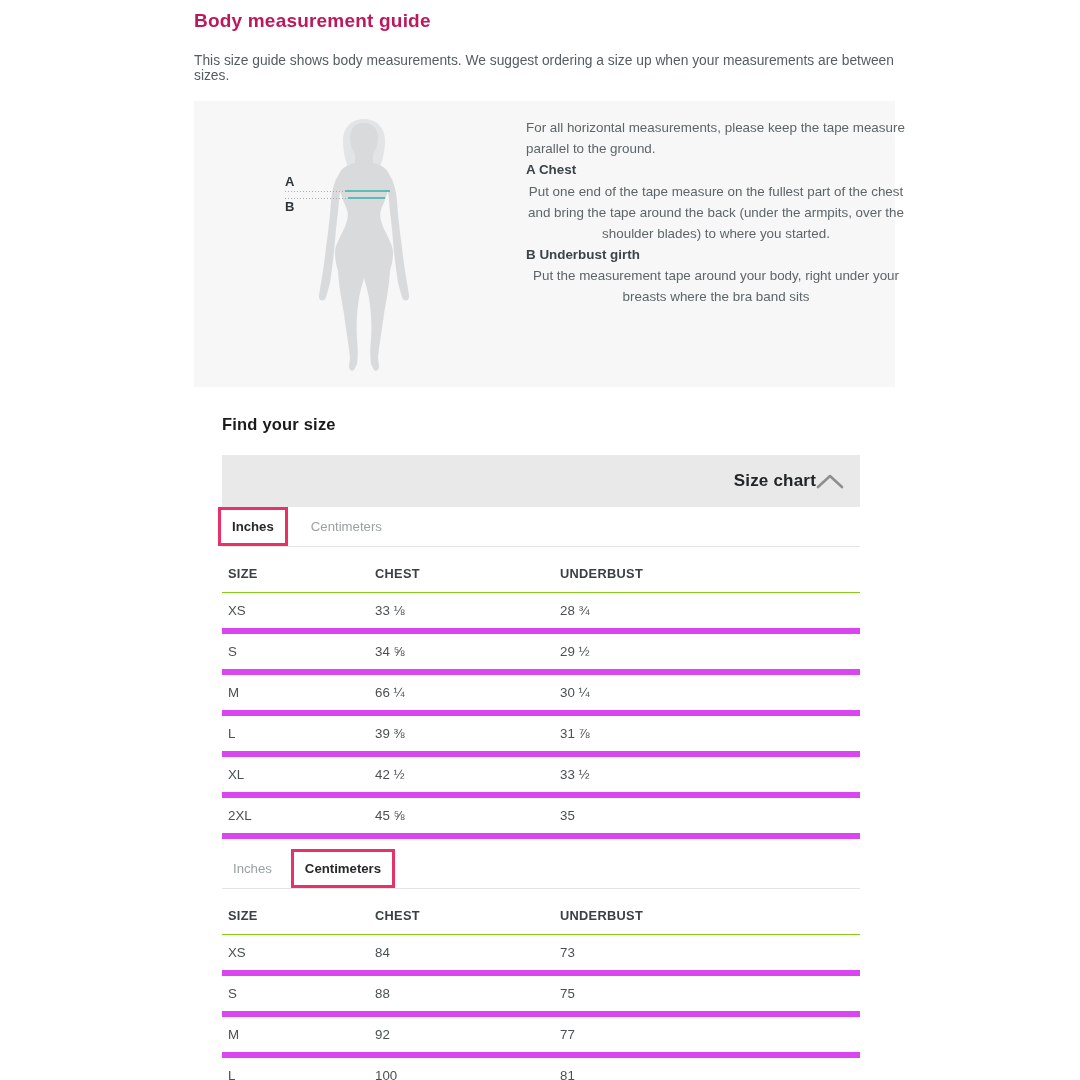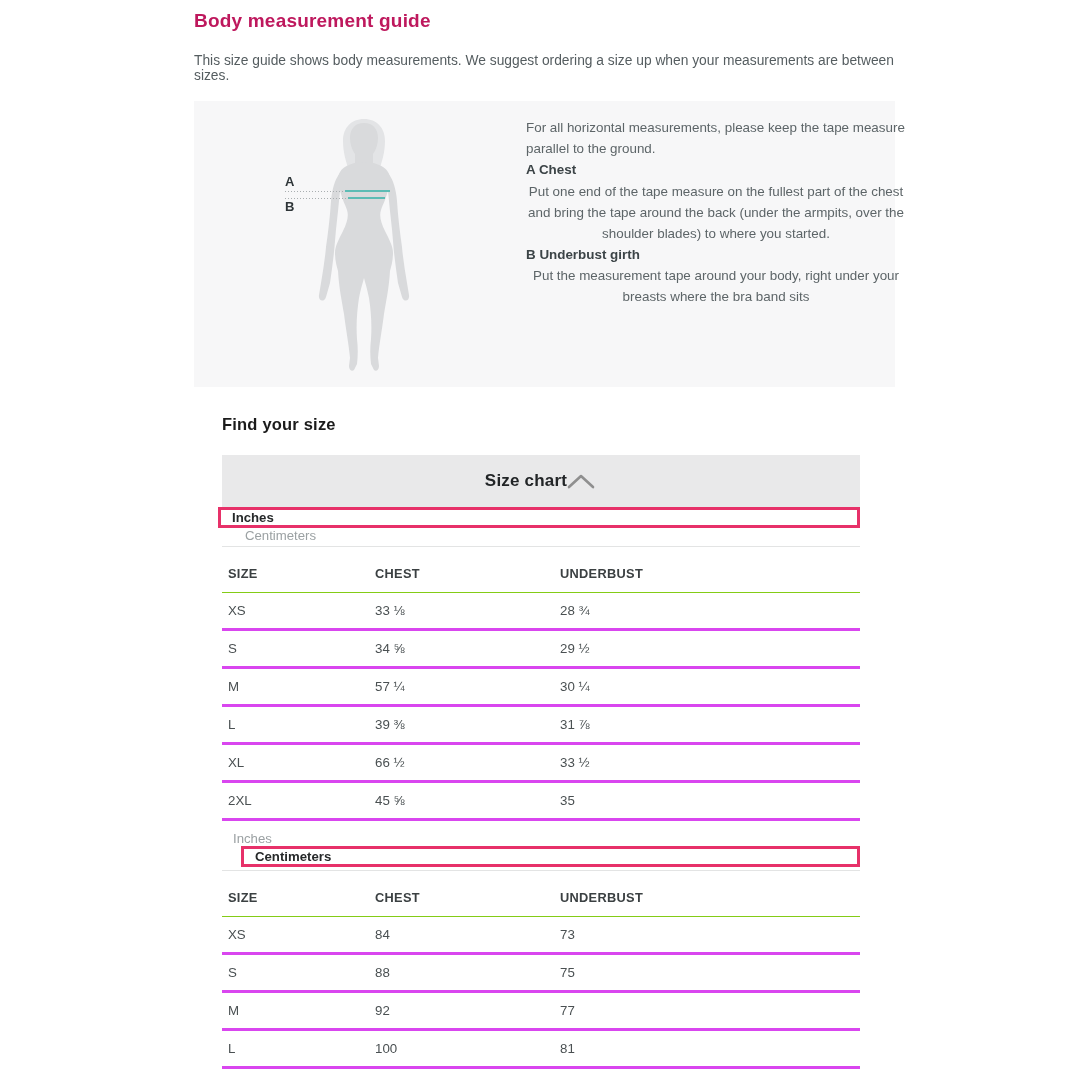--- a/index.html
+++ b/index.html
@@ -34,42 +34,42 @@
   .mt-note { margin-top:0; }
   .mt-h1 { margin-top:44px; }
   .mt-p  { margin-top:10px;text-align:center; }
   .mt-h2 { margin-top:38px; }
 
   
   .section { margin-left:28px; width:638px; }
   .find-size { font-size:16.5px; font-weight:bold; color:#1b1b1b; margin:28px 0 21px 0; letter-spacing:.2px; }
 
   .bar { height:52px; background:#e9e9ea; display:flex; align-items:center;
-    justify-content:center; padding:0 16px 0 14px; box-sizing:border-box; }
+    justify-content:flex-end; padding:0 16px 0 14px; box-sizing:border-box; }
   .bar-title { font-size:17px; font-weight:bold; color:#222527; letter-spacing:.2px; }
   .chevron { display:flex; align-items:center; }
 
   .tabs { height:39px; border-bottom:1px solid #e3e4e4; display:flex; align-items:stretch;
-    font-size:13.2px; box-sizing:content-box;flex-direction:column; }
+    font-size:13.2px; box-sizing:content-box; }
   .tab { display:flex; align-items:center; cursor:pointer; }
   .tab.inactive { color:#9ba1a3; }
   .tab.annotated { border:3px solid #e73169; padding:0 11px; font-weight:bold;
     color:#26292a; background:#ffffff; box-sizing:border-box; }
   .row1 .tab.annotated { margin-left:-4px; }
   .row1 .tab.inactive  { margin-left:23px; }
   .row2 { margin-top:10px; }
   .row2 .tab.inactive  { margin-left:11px; }
   .row2 .tab.annotated { margin-left:19px; }
 
   table { border-collapse:collapse; table-layout:fixed; width:638px; margin-top:13px; }
   col.c1 { width:147px; } col.c2 { width:185px; } col.c3 { width:306px; }
   th { text-align:left; font-size:12.8px; font-weight:bold; color:#3b4042;
     letter-spacing:.3px; padding:6px 6px 11px 6px; border-bottom:1px solid #84cc16; }
   td { font-size:13.3px; color:#4a5052; padding:0 6px; height:35px;
-    border-bottom:3px solid #d946ef; }
+    border-bottom:6px solid #d946ef; }
 </style>
 </head>
 <body>
 
 <div class="content">
 
   <h1 class="page-title">Body measurement guide</h1>
   <p class="intro">This size guide shows body measurements. We suggest ordering a size up when your measurements are between sizes.</p>
 
   <div class="panel">
@@ -134,31 +134,31 @@
             <td>33 ⅛</td>
             <td>28 ¾</td>
           </tr>
           <tr>
             <td>S</td>
             <td>34 ⅝</td>
             <td>29 ½</td>
           </tr>
           <tr>
             <td>M</td>
-            <td>57 ¼</td>
+            <td>66 ¼</td>
             <td>30 ¼</td>
           </tr>
           <tr>
             <td>L</td>
             <td>39 ⅜</td>
             <td>31 ⅞</td>
           </tr>
           <tr>
             <td>XL</td>
-            <td>66 ½</td>
+            <td>42 ½</td>
             <td>33 ½</td>
           </tr>
           <tr>
             <td>2XL</td>
             <td>45 ⅝</td>
             <td>35</td>
           </tr>
         </tbody>
     </table>
 

